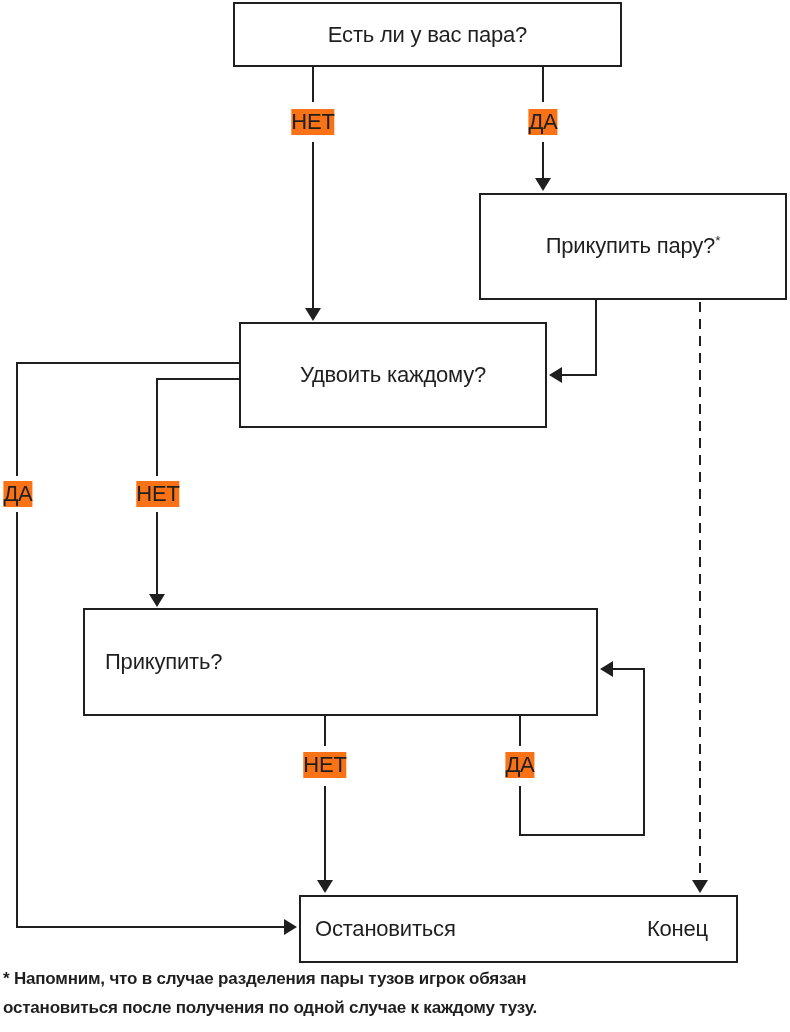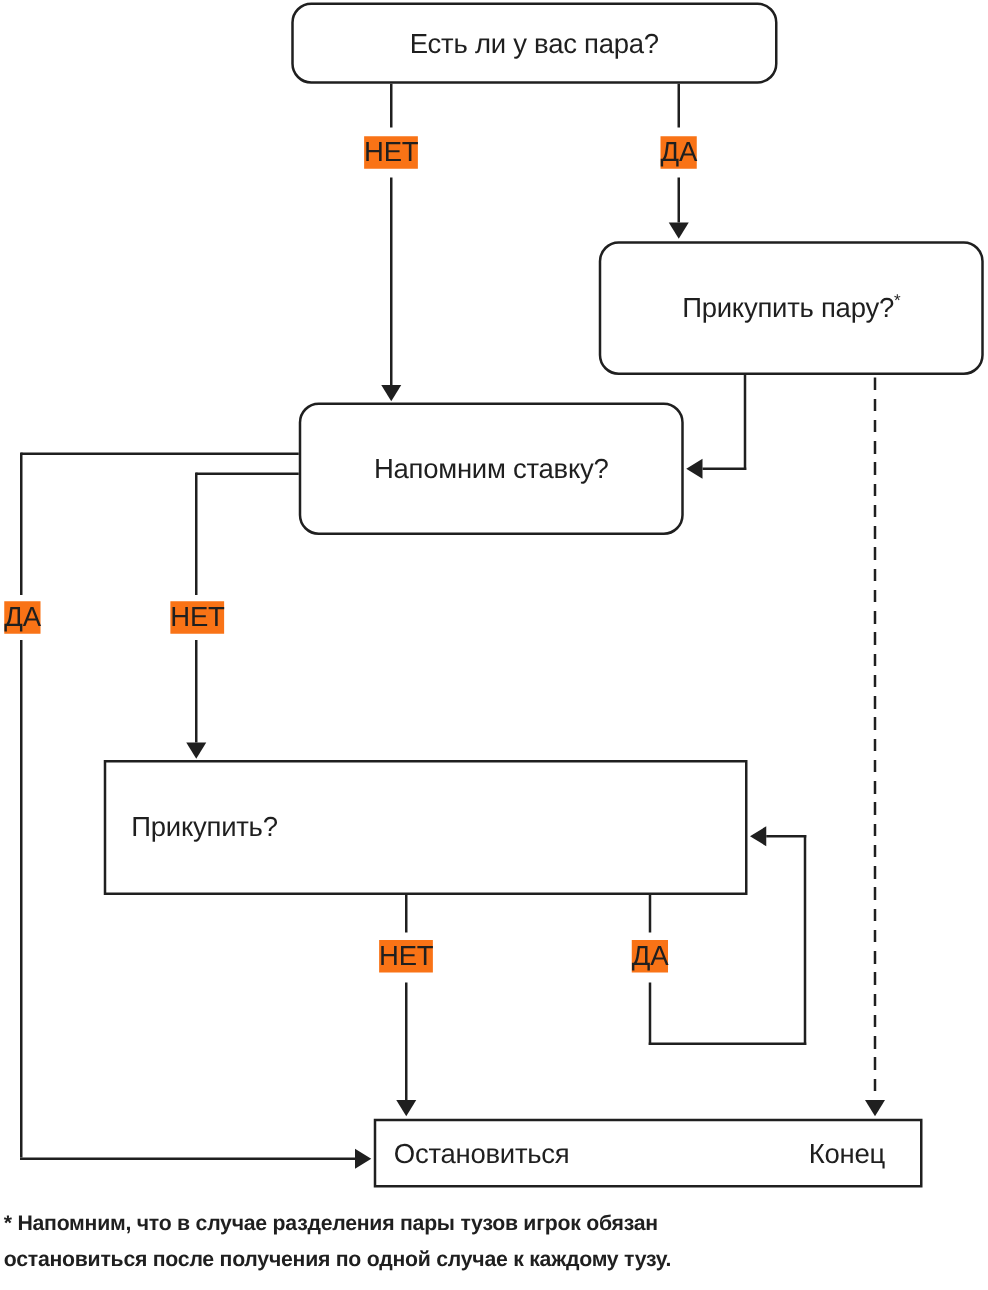--- a/index.html
+++ b/index.html
@@ -5,21 +5,21 @@
   html, body { margin:0; padding:0; background:#ffffff; }
   .canvas {
     position:relative; width:790px; height:1032px; background:#ffffff;
     font-family:"Liberation Sans", sans-serif; color:#1f1f1f; overflow:hidden;
   }
   .node {
     position:absolute; box-sizing:border-box; border:2px solid #1f1f1f;
     background:#ffffff; display:flex; align-items:center;
     font-size:22px; letter-spacing:-0.2px; white-space:nowrap;
   }
-  .node.center { justify-content:center;border-radius:16px; }
+  .node.center { justify-content:center; }
   .vl { position:absolute; width:2px; background:#1f1f1f; }
   .hl { position:absolute; height:2px; background:#1f1f1f; }
   .dashed-vl {
     position:absolute; width:2px;
     background:repeating-linear-gradient(to bottom, #1f1f1f 0 10px, transparent 10px 17px);
   }
   .edge-label {
     position:absolute; transform:translate(-50%,-50%);
     font-size:22px; letter-spacing:-0.2px; white-space:nowrap; background:#f97316;
   }
@@ -40,28 +40,28 @@
 
   <div class="node center" style="left:233px;top:2px;width:389px;height:65px">
     <span>Есть ли у вас пара?</span>
   </div>
 
   <div class="node center" style="left:479px;top:193px;width:308px;height:107px">
     <span><span>Прикупить пару?</span><sup>*</sup></span>
   </div>
 
   <div class="node center" style="left:239px;top:322px;width:308px;height:106px">
-    <span>Напомним ставку?</span>
+    <span>Удвоить каждому?</span>
   </div>
 
   <div class="node" style="left:83px;top:608px;width:515px;height:108px;padding-left:20px">
     <span>Прикупить?</span>
   </div>
 
-  <div class="node" style="left:299px;top:895px;width:439px;height:55px;justify-content:space-between;padding:0 28px 0 14px">
+  <div class="node" style="left:299px;top:895px;width:439px;height:68px;justify-content:space-between;padding:0 28px 0 14px">
     <span>Остановиться</span>
     <span>Конец</span>
   </div>
 
   <div class="vl" style="left:312px;top:67px;height:35px"></div>
   <div class="edge-label" style="left:313px;top:122px">НЕТ</div>
   <div class="vl" style="left:312px;top:142px;height:166px"></div>
   <div class="arrow down" style="left:305px;top:308px"></div>
 
   <div class="vl" style="left:542px;top:67px;height:35px"></div>

